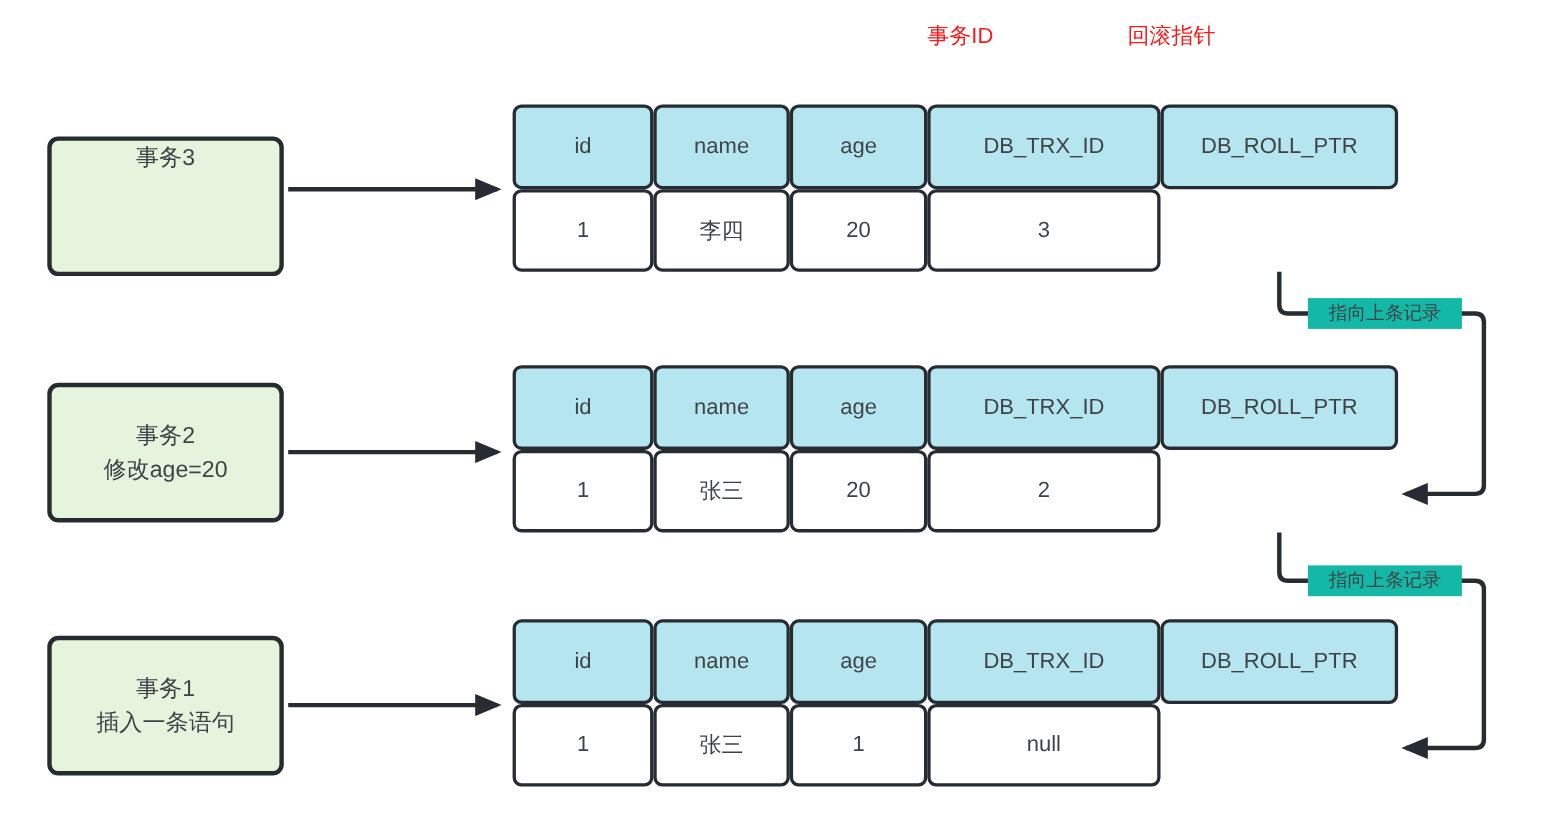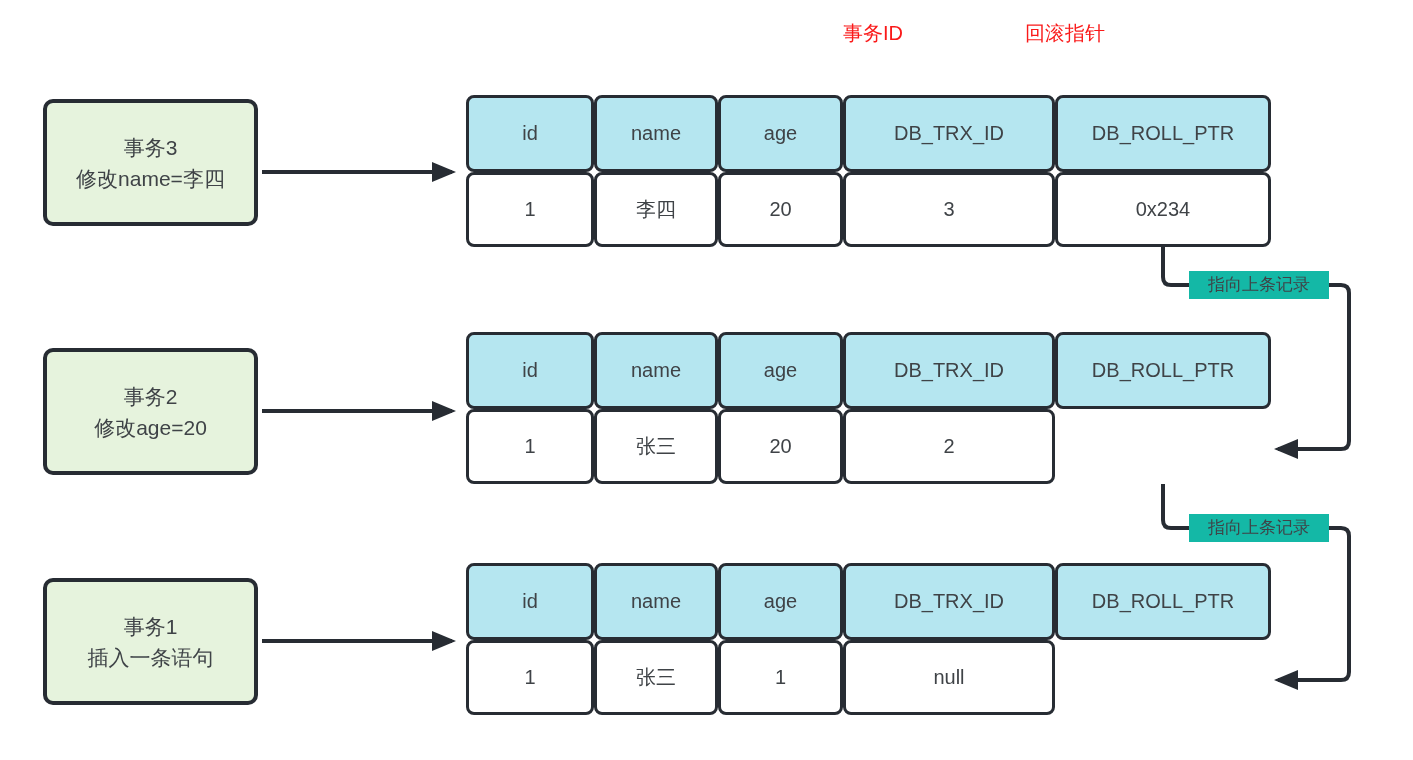--- a/index.html
+++ b/index.html
@@ -95,35 +95,33 @@
 </head>
 <body>
 
 <div id="canvas">
 
   <div class="annotation" id="trx-annotation">事务ID</div>
 
   <div class="annotation" id="rollptr-annotation">回滚指针</div>
 
   <div id="dynamic-root">
-      <div class="transaction-box" style="top: 99px;">
+      <div class="transaction-box" style="top: 124px; justify-content: space-between;">
         <div>事务3</div>
-        <div>修改name=李四</div>
       </div>
       <div class="version-table" style="top: 95px;">
         <div class="table-cell header">id</div>
         <div class="table-cell header">name</div>
         <div class="table-cell header">age</div>
         <div class="table-cell header">DB_TRX_ID</div>
         <div class="table-cell header">DB_ROLL_PTR</div>
         <div class="table-cell">1</div>
         <div class="table-cell">李四</div>
         <div class="table-cell">20</div>
         <div class="table-cell">3</div>
-        <div class="table-cell">0x234</div>
       </div>
       <div class="transaction-box" style="top: 348px;">
         <div>事务2</div>
         <div>修改age=20</div>
       </div>
       <div class="version-table" style="top: 332px;">
         <div class="table-cell header">id</div>
         <div class="table-cell header">name</div>
         <div class="table-cell header">age</div>
         <div class="table-cell header">DB_TRX_ID</div>

